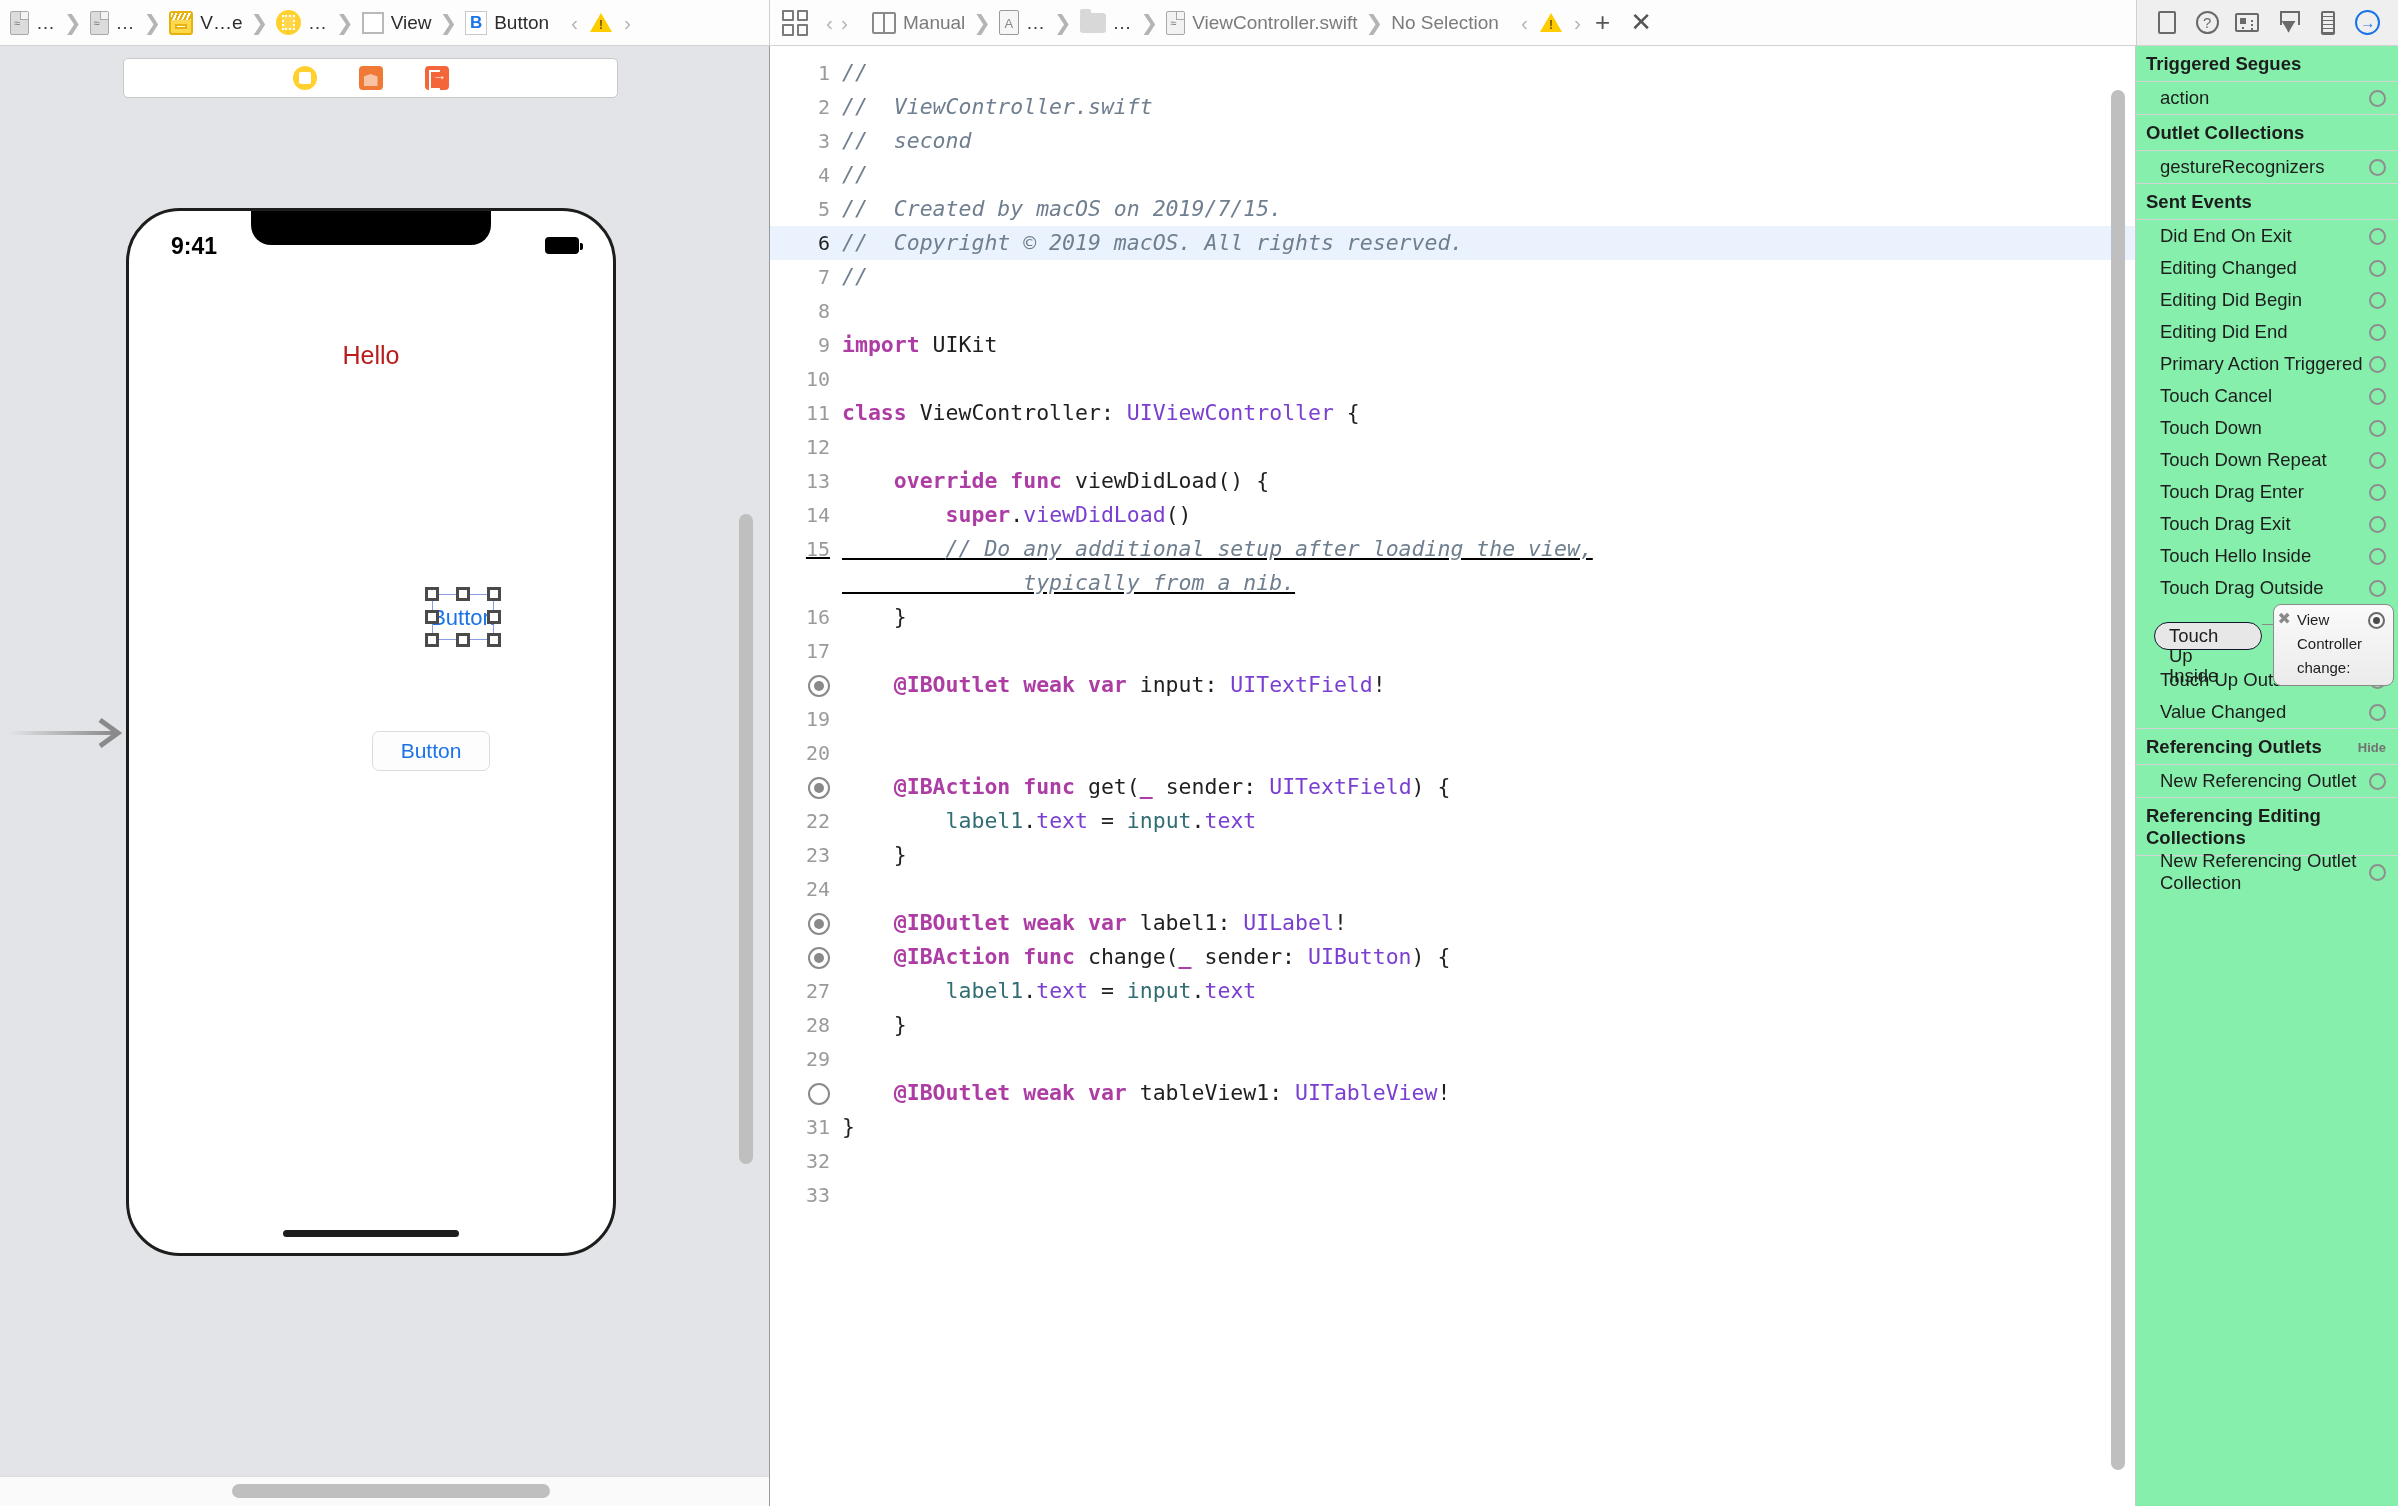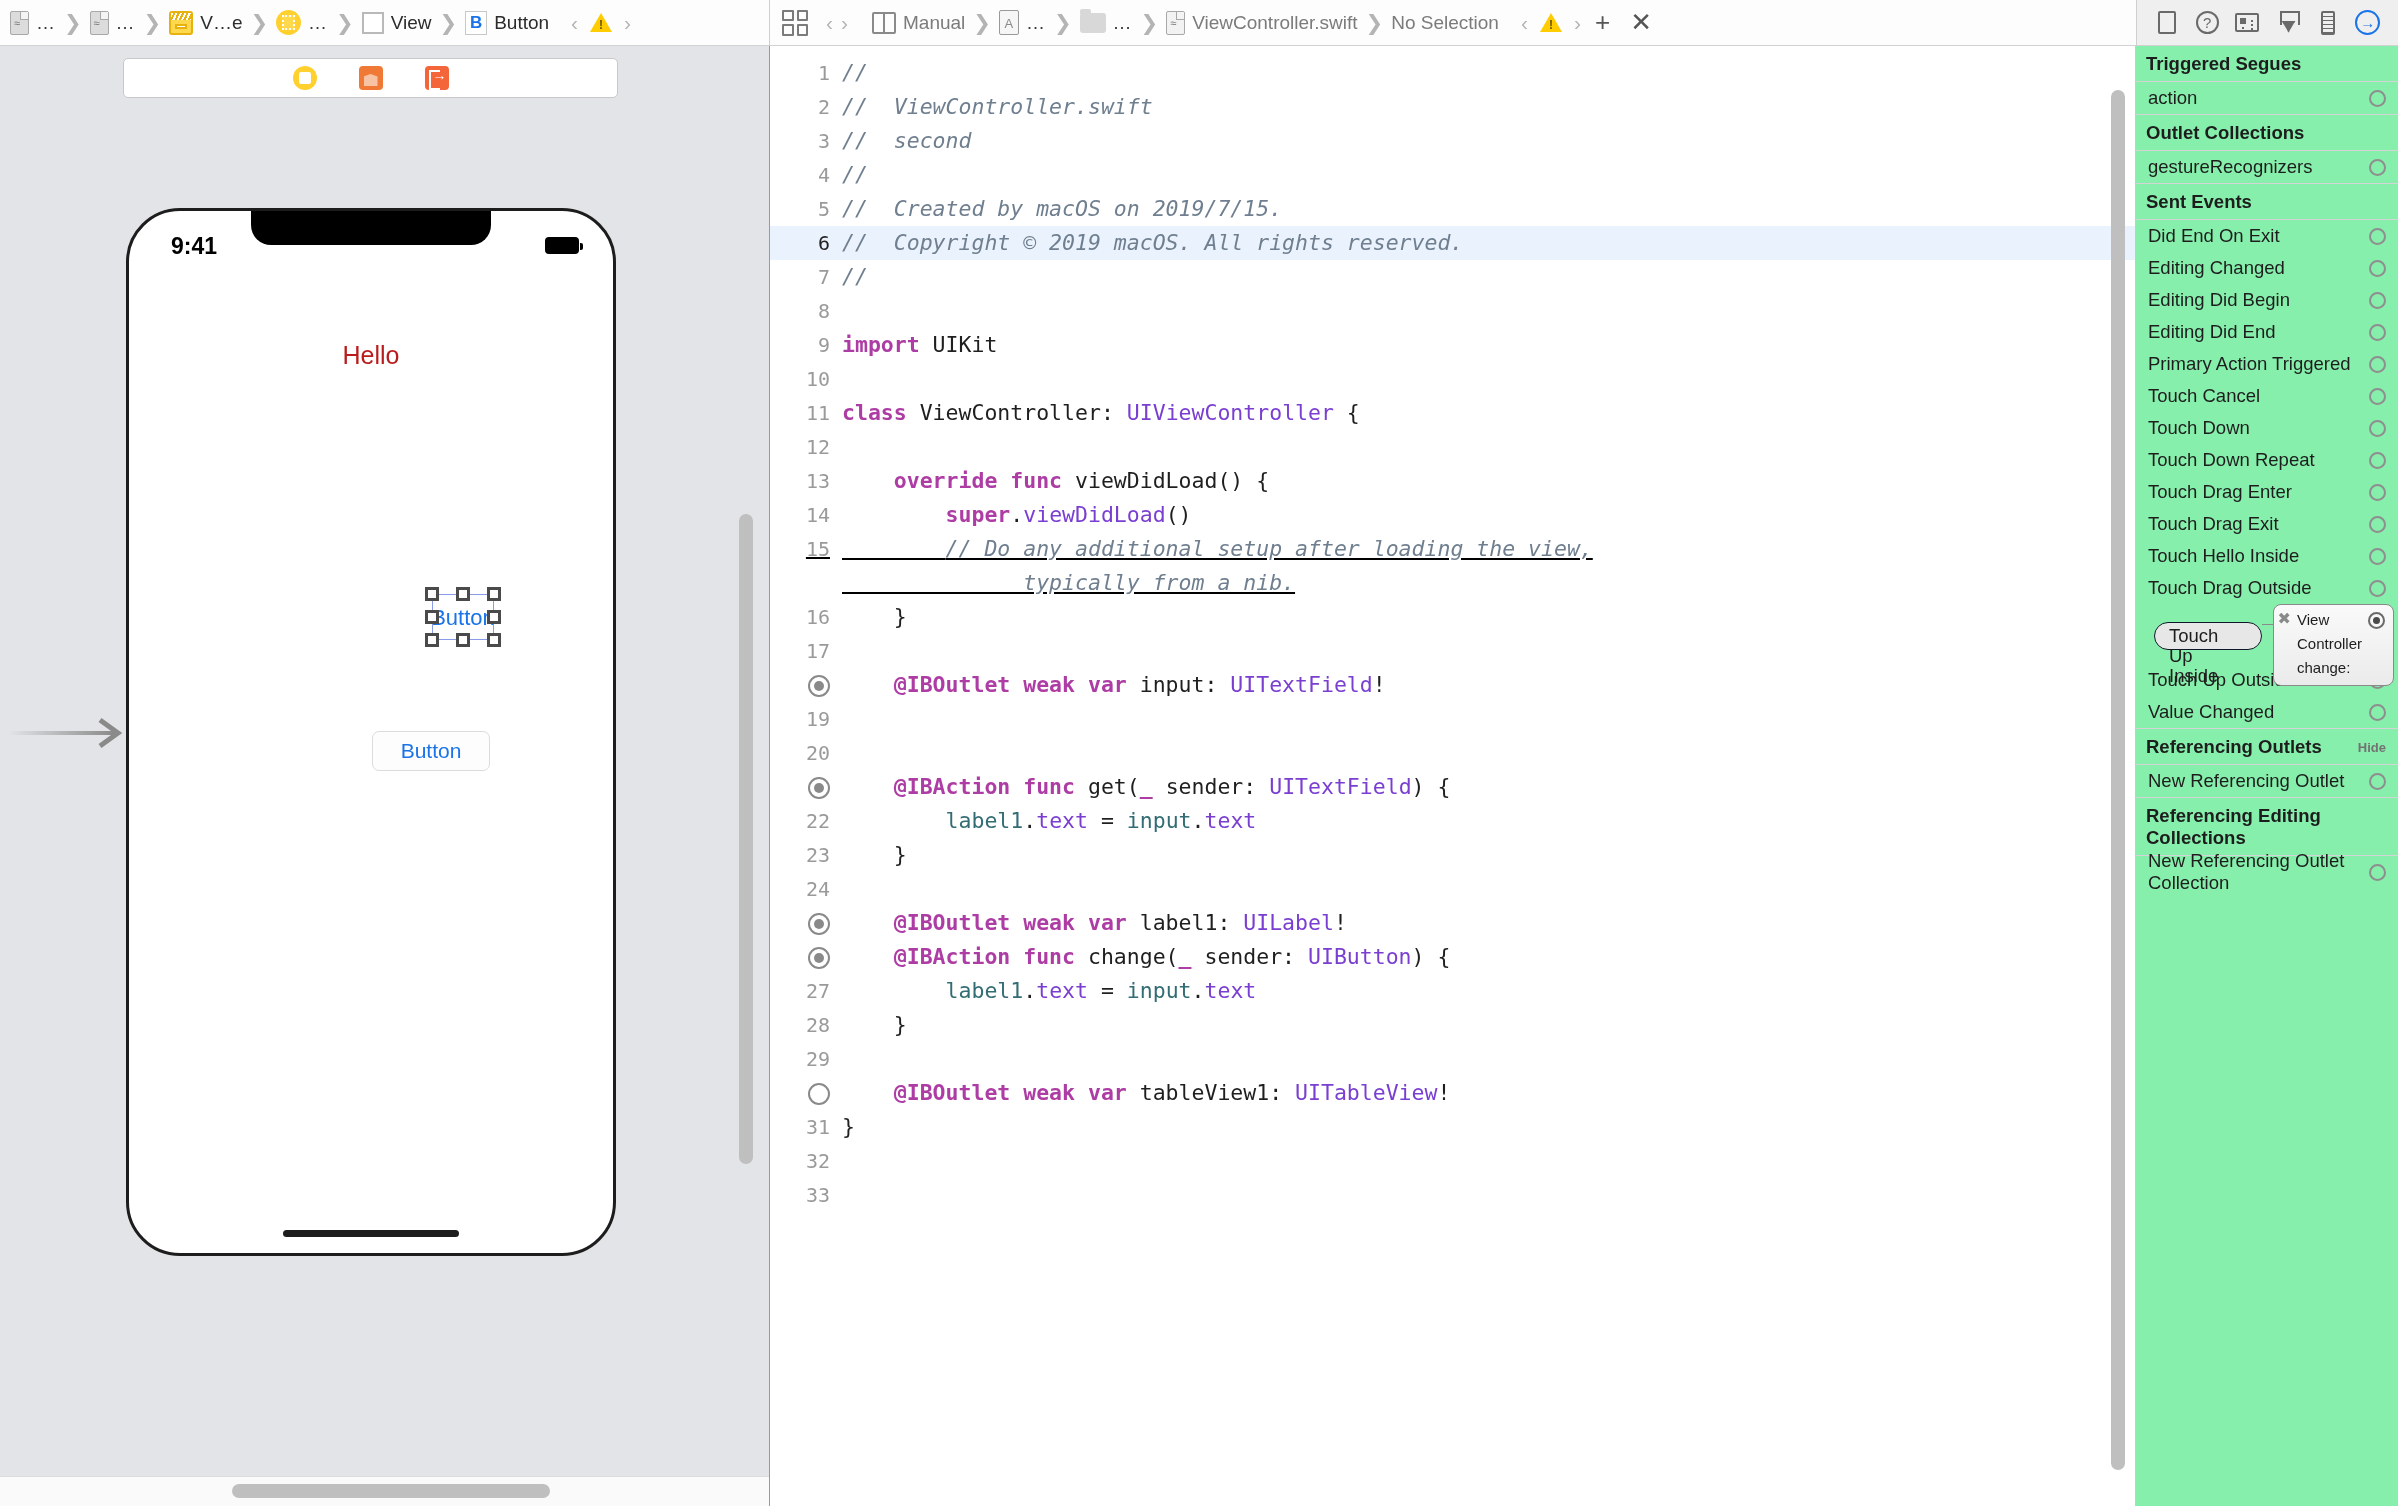--- a/index.html
+++ b/index.html
@@ -174,21 +174,21 @@
 
   
   .inspector { width: 262px; flex: 0 0 262px; background: #86efac; position: relative;
                overflow: hidden; font-size: 18px; color: #1d1d1d; }
   .insp-section-head { display: flex; align-items: center; justify-content: space-between;
                padding: 7px 12px 6px 10px; font-weight: bold; font-size: 18.5px;
                border-bottom: 1px solid #d4d4d4; border-top: 1px solid #d4d4d4; }
   .insp-section-head.first { border-top: none; }
   .insp-section-head .hide { font-weight: bold; color: #737373; font-size: 13px; }
   .insp-row { display: flex; align-items: center; justify-content: space-between;
-               padding: 3px 12px 3px 12px; height: 32px; }
+               padding: 3px 12px 3px 24px; height: 32px; }
   .insp-row .lbl { font-size: 18.5px; color: #1d1d1d; }
   .well { width: 17px; height: 17px; border-radius: 50%; border: 2px solid #8e8e8e; background: transparent;
                flex: 0 0 auto; }
   .well.filled { border-color: #6a6a6a; position: relative; }
   .well.filled::after { content: ""; position: absolute; left: 3px; top: 3px; width: 7px; height: 7px;
                border-radius: 50%; background: #4a4a4a; }
   .conn-row { display: flex; align-items: flex-start; padding: 0 4px 0 18px; position: relative;
                height: 60px; }
   .pill { border: 1px solid #0f172a; border-radius: 14px; background: #e7e7e7;
                padding: 3px 14px; font-size: 18.5px; height: 28px; line-height: 20px; margin-top: 18px; }

